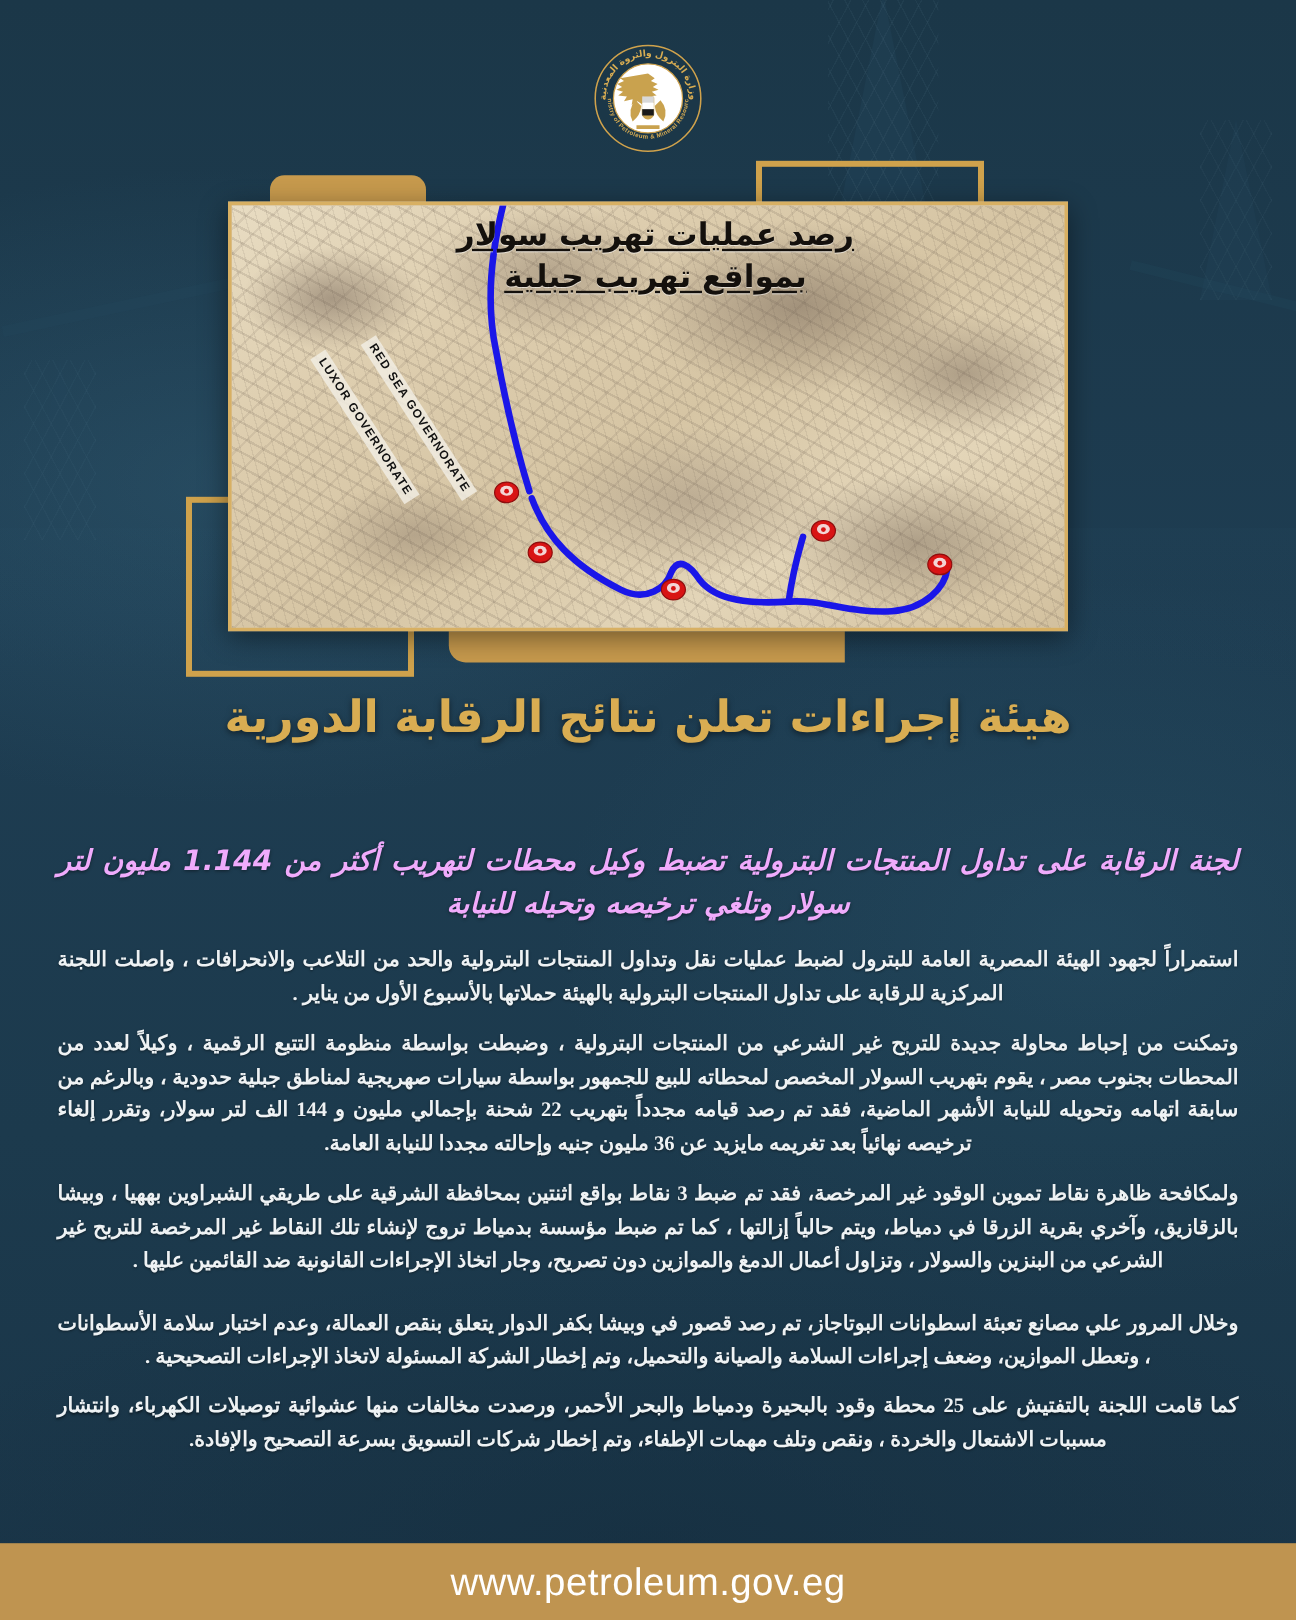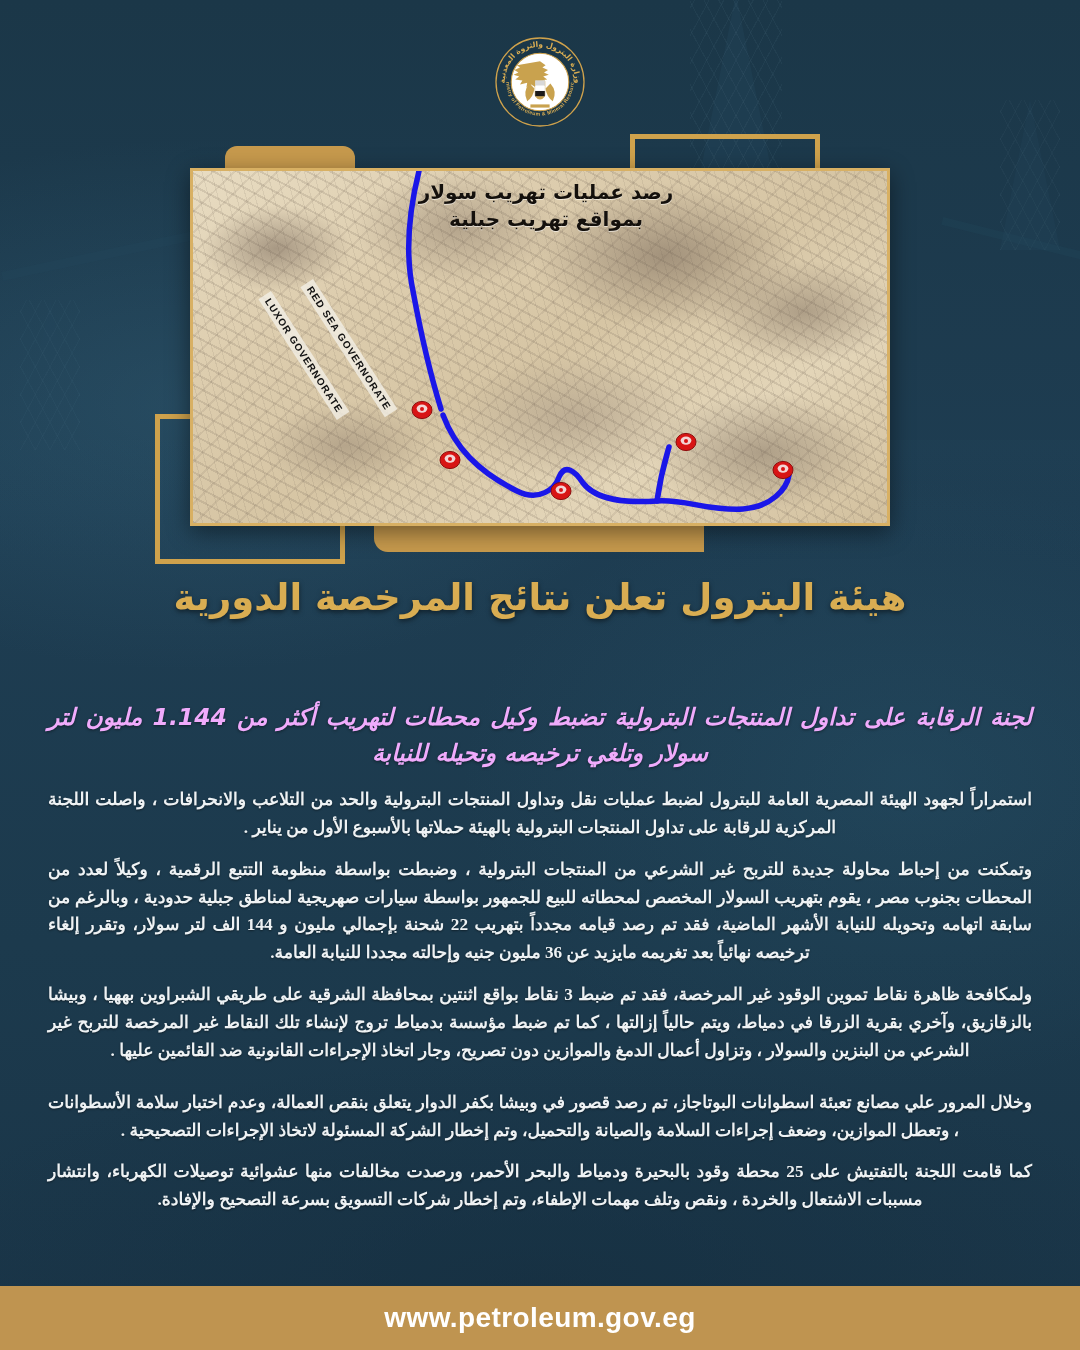--- a/index.html
+++ b/index.html
@@ -114,23 +114,24 @@
   .map-heading {
     position: absolute;
     top: 8px; left: 0; right: 0;
     text-align: center;
     z-index: 5;
     pointer-events: none;
   }
   .map-heading div {
     font-family: "DejaVu Sans", sans-serif;
     font-weight: 700;
-    font-size: 20px;
+    font-size: 26px;
     color: #14100c;
     line-height: 1.34;
+    text-decoration: underline;
     text-underline-offset: 3px;
     text-shadow: 0 1px 0 rgba(255,255,255,.55);
     letter-spacing: .5px;
     padding-left: 12px;
   }
   .gov-label {
     position: absolute;
     background: rgba(242,238,228,.82);
     color: #111;
     font-family: "Liberation Sans", sans-serif;
@@ -209,22 +210,22 @@
     left: 0; right: 0; bottom: 0;
     height: 64px;
     background: #bf9450;
     display: flex;
     align-items: center;
     justify-content: center;
     z-index: 14;
   }
   .footer-url {
     font-family: "Liberation Sans", sans-serif;
-    font-weight: 700;
-    font-size: 28px;
+    font-weight: 400;
+    font-size: 32px;
     color: #ffffff;
     letter-spacing: .4px;
     direction: ltr;
   }
 </style>
 </head>
 <body>
 
 <div class="bg-root">
   <div class="haze"></div>
@@ -339,21 +340,21 @@
       <svg viewBox="0 0 22 22" width="22" height="22">
         <ellipse cx="11" cy="11" rx="10" ry="8.6" fill="#d81414" stroke="#8f0d0d" stroke-width="1"></ellipse>
         <ellipse cx="11" cy="9.6" rx="5.4" ry="4.2" fill="#f6eaea" opacity=".9"></ellipse>
         <circle cx="11" cy="10" r="2" fill="#d81414"></circle>
       </svg>
     </div>
   </div>
 </div>
 
 <div class="headline">
-  <div class="ln">هيئة البترول تعلن نتائج المرخصة الدورية</div>
+  <div class="ln">هيئة إجراءات تعلن نتائج الرقابة الدورية</div>
 </div>
 
 <div class="subhead">لجنة الرقابة على تداول المنتجات البترولية تضبط وكيل محطات لتهريب أكثر من 1.144 مليون لتر سولار وتلغي ترخيصه وتحيله للنيابة</div>
 
 <div class="body-zone">
   <p class="para">استمراراً لجهود الهيئة المصرية العامة للبترول لضبط عمليات نقل وتداول المنتجات البترولية والحد من التلاعب والانحرافات ، واصلت اللجنة المركزية للرقابة على تداول المنتجات البترولية بالهيئة حملاتها بالأسبوع الأول من يناير .</p>
   <p class="para">وتمكنت من إحباط محاولة جديدة للتربح غير الشرعي من المنتجات البترولية ، وضبطت بواسطة منظومة التتبع الرقمية ، وكيلاً لعدد من المحطات بجنوب مصر ، يقوم بتهريب السولار المخصص لمحطاته للبيع للجمهور بواسطة سيارات صهريجية لمناطق جبلية حدودية ، وبالرغم من سابقة اتهامه وتحويله للنيابة الأشهر الماضية، فقد تم رصد قيامه مجدداً بتهريب 22 شحنة بإجمالي مليون و 144 الف لتر سولار، وتقرر إلغاء ترخيصه نهائياً بعد تغريمه مايزيد عن 36 مليون جنيه وإحالته مجددا للنيابة العامة.</p>
   <p class="para">ولمكافحة ظاهرة نقاط تموين الوقود غير المرخصة، فقد تم ضبط 3 نقاط بواقع اثنتين بمحافظة الشرقية على طريقي الشبراوين بههيا ، وبيشا بالزقازيق، وآخري بقرية الزرقا في دمياط، ويتم حالياً إزالتها ، كما تم ضبط مؤسسة بدمياط تروج لإنشاء تلك النقاط غير المرخصة للتربح غير الشرعي من البنزين والسولار ، وتزاول أعمال الدمغ والموازين دون تصريح، وجار اتخاذ الإجراءات القانونية ضد القائمين عليها .</p>
   <p class="para gap">وخلال المرور علي مصانع تعبئة اسطوانات البوتاجاز، تم رصد قصور في وبيشا بكفر الدوار  يتعلق بنقص العمالة، وعدم اختبار سلامة الأسطوانات ، وتعطل الموازين، وضعف إجراءات السلامة والصيانة والتحميل، وتم إخطار الشركة المسئولة لاتخاذ الإجراءات التصحيحية .</p>
   <p class="para">كما قامت اللجنة بالتفتيش على 25 محطة وقود بالبحيرة ودمياط والبحر الأحمر، ورصدت مخالفات منها عشوائية توصيلات الكهرباء، وانتشار مسببات الاشتعال والخردة  ، ونقص وتلف مهمات الإطفاء، وتم إخطار شركات التسويق بسرعة التصحيح والإفادة.</p>

